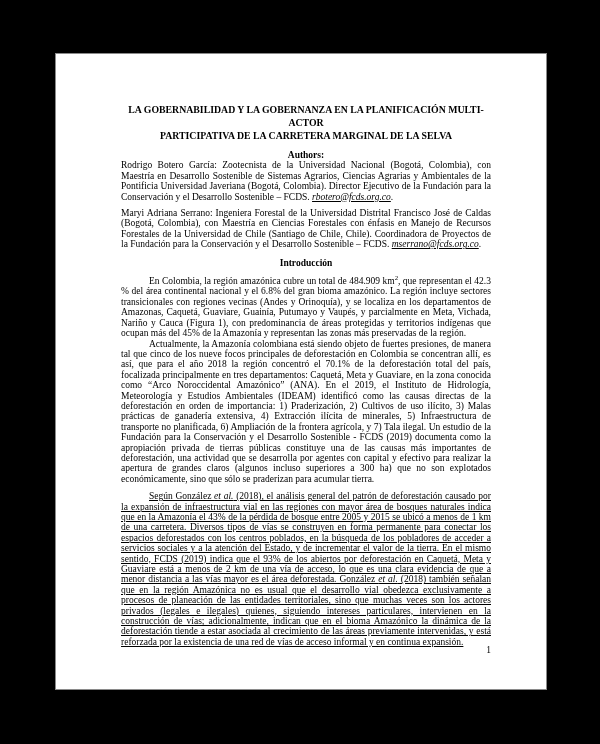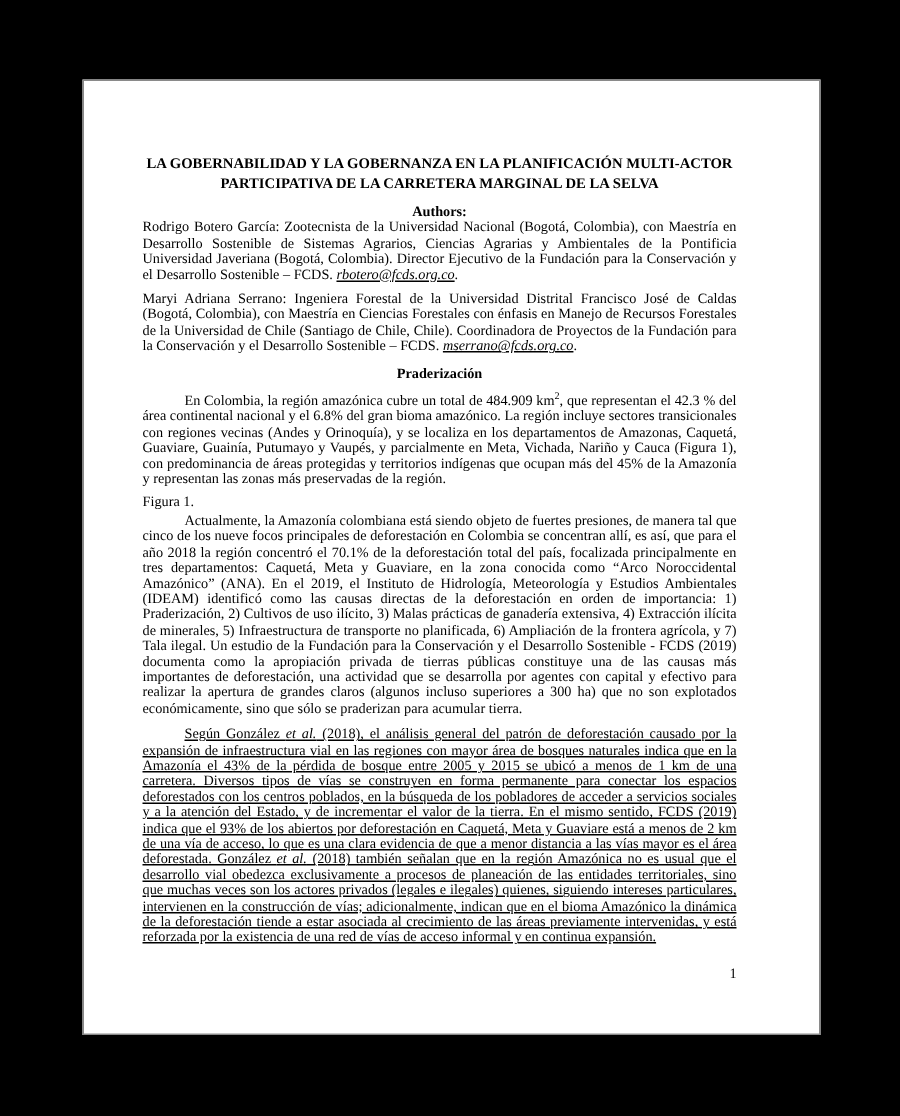--- a/index.html
+++ b/index.html
@@ -17,21 +17,21 @@
   }
   .page {
     position: absolute;
     left: 55px;
     top: 53px;
     width: 492px;
     height: 637px;
     box-sizing: border-box;
     background: var(--page, #ffffff);
     border: 1px solid #8a8a8a;
-    padding: 49px 55px 0 39px;
+    padding: 49px 55px 0 65px;
     font-family: "Liberation Serif", "DejaVu Serif", serif;
     font-size: 9.5px;
     line-height: 10.4px;
     color: var(--text, #000000);
     text-align: justify;
   }
   .title {
     font-weight: bold;
     text-align: center;
     font-size: 9.8px;
@@ -72,25 +72,24 @@
 
     <div class="title">LA GOBERNABILIDAD Y LA GOBERNANZA EN LA PLANIFICACIÓN MULTI-ACTOR
 PARTICIPATIVA DE LA CARRETERA MARGINAL DE LA SELVA</div>
 
     <p class="heading">Authors:</p>
 
     <p class="para"><span>Rodrigo Botero García: Zootecnista de la Universidad Nacional (Bogotá, Colombia), con Maestría en Desarrollo Sostenible de Sistemas Agrarios, Ciencias Agrarias y Ambientales de la Pontificia Universidad Javeriana (Bogotá, Colombia). Director Ejecutivo de la Fundación para la Conservación y el Desarrollo Sostenible – FCDS. </span><span class="link">rbotero@fcds.org.co</span><span>.</span></p>
 
     <p class="para author-2"><span>Maryi Adriana Serrano: Ingeniera Forestal de la Universidad Distrital Francisco José de Caldas (Bogotá, Colombia), con Maestría en Ciencias Forestales con énfasis en Manejo de Recursos Forestales de la Universidad de Chile (Santiago de Chile, Chile). Coordinadora de Proyectos de la Fundación para la Conservación y el Desarrollo Sostenible – FCDS. </span><span class="link">mserrano@fcds.org.co</span><span>.</span></p>
 
-    <p class="heading section-heading">Praderización</p>
+    <p class="heading section-heading">Introducción</p>
 
     <p class="para indent"><span>En Colombia, la región amazónica cubre un total de 484.909 km</span><sup class="sup">2</sup><span>, que representan el 42.3 % del área continental nacional y el 6.8% del gran bioma amazónico. La región incluye sectores transicionales con regiones vecinas (Andes y Orinoquía), y se localiza en los departamentos de Amazonas, Caquetá, Guaviare, Guainía, Putumayo y Vaupés, y parcialmente en Meta, Vichada, Nariño y Cauca (Figura 1), con predominancia de áreas protegidas y territorios indígenas que ocupan más del 45% de la Amazonía y representan las zonas más preservadas de la región.</span></p>
 
-    <p class="para figure-label">Figura 1.</p>
 
     <p class="para indent"><span>Actualmente, la Amazonía colombiana está siendo objeto de fuertes presiones, de manera tal que cinco de los nueve focos principales de deforestación en Colombia se concentran allí, es así, que para el año 2018 la región concentró el 70.1% de la deforestación total del país, focalizada principalmente en tres departamentos: Caquetá, Meta y Guaviare, en la zona conocida como “Arco Noroccidental Amazónico” (ANA). En el 2019, el Instituto de Hidrología, Meteorología y Estudios Ambientales (IDEAM) identificó como las causas directas de la deforestación en orden de importancia: 1) Praderización, 2) Cultivos de uso ilícito, 3) Malas prácticas de ganadería extensiva, 4) Extracción ilícita de minerales, 5) Infraestructura de transporte no planificada, 6) Ampliación de la frontera agrícola, y 7) Tala ilegal. Un estudio de la Fundación para la Conservación y el Desarrollo Sostenible - FCDS (2019) documenta como la apropiación privada de tierras públicas constituye una de las causas más importantes de deforestación, una actividad que se desarrolla por agentes con capital y efectivo para realizar la apertura de grandes claros (algunos incluso superiores a 300 ha) que no son explotados económicamente, sino que sólo se praderizan para acumular tierra.</span></p>
 
     <p class="para indent para-3"><span>Según González </span><span class="italic">et al.</span><span> (2018), el análisis general del patrón de deforestación causado por la expansión de infraestructura vial en las regiones con mayor área de bosques naturales indica que en la Amazonía el 43% de la pérdida de bosque entre 2005 y 2015 se ubicó a menos de 1 km de una carretera. Diversos tipos de vías se construyen en forma permanente para conectar los espacios deforestados con los centros poblados, en la búsqueda de los pobladores de acceder a servicios sociales y a la atención del Estado, y de incrementar el valor de la tierra. En el mismo sentido, FCDS (2019) indica que el 93% de los abiertos por deforestación en Caquetá, Meta y Guaviare está a menos de 2 km de una vía de acceso, lo que es una clara evidencia de que a menor distancia a las vías mayor es el área deforestada. González </span><span class="italic">et al.</span><span> (2018) también señalan que en la región Amazónica no es usual que el desarrollo vial obedezca exclusivamente a procesos de planeación de las entidades territoriales, sino que muchas veces son los actores privados (legales e ilegales) quienes, siguiendo intereses particulares, intervienen en la construcción de vías; adicionalmente, indican que en el bioma Amazónico la dinámica de la deforestación tiende a estar asociada al crecimiento de las áreas previamente intervenidas, y está reforzada por la existencia de una red de vías de acceso informal y en continua expansión.</span></p>
 
     <div class="page-number">1</div>
   </div>
 </div>
 
 </body></html>

